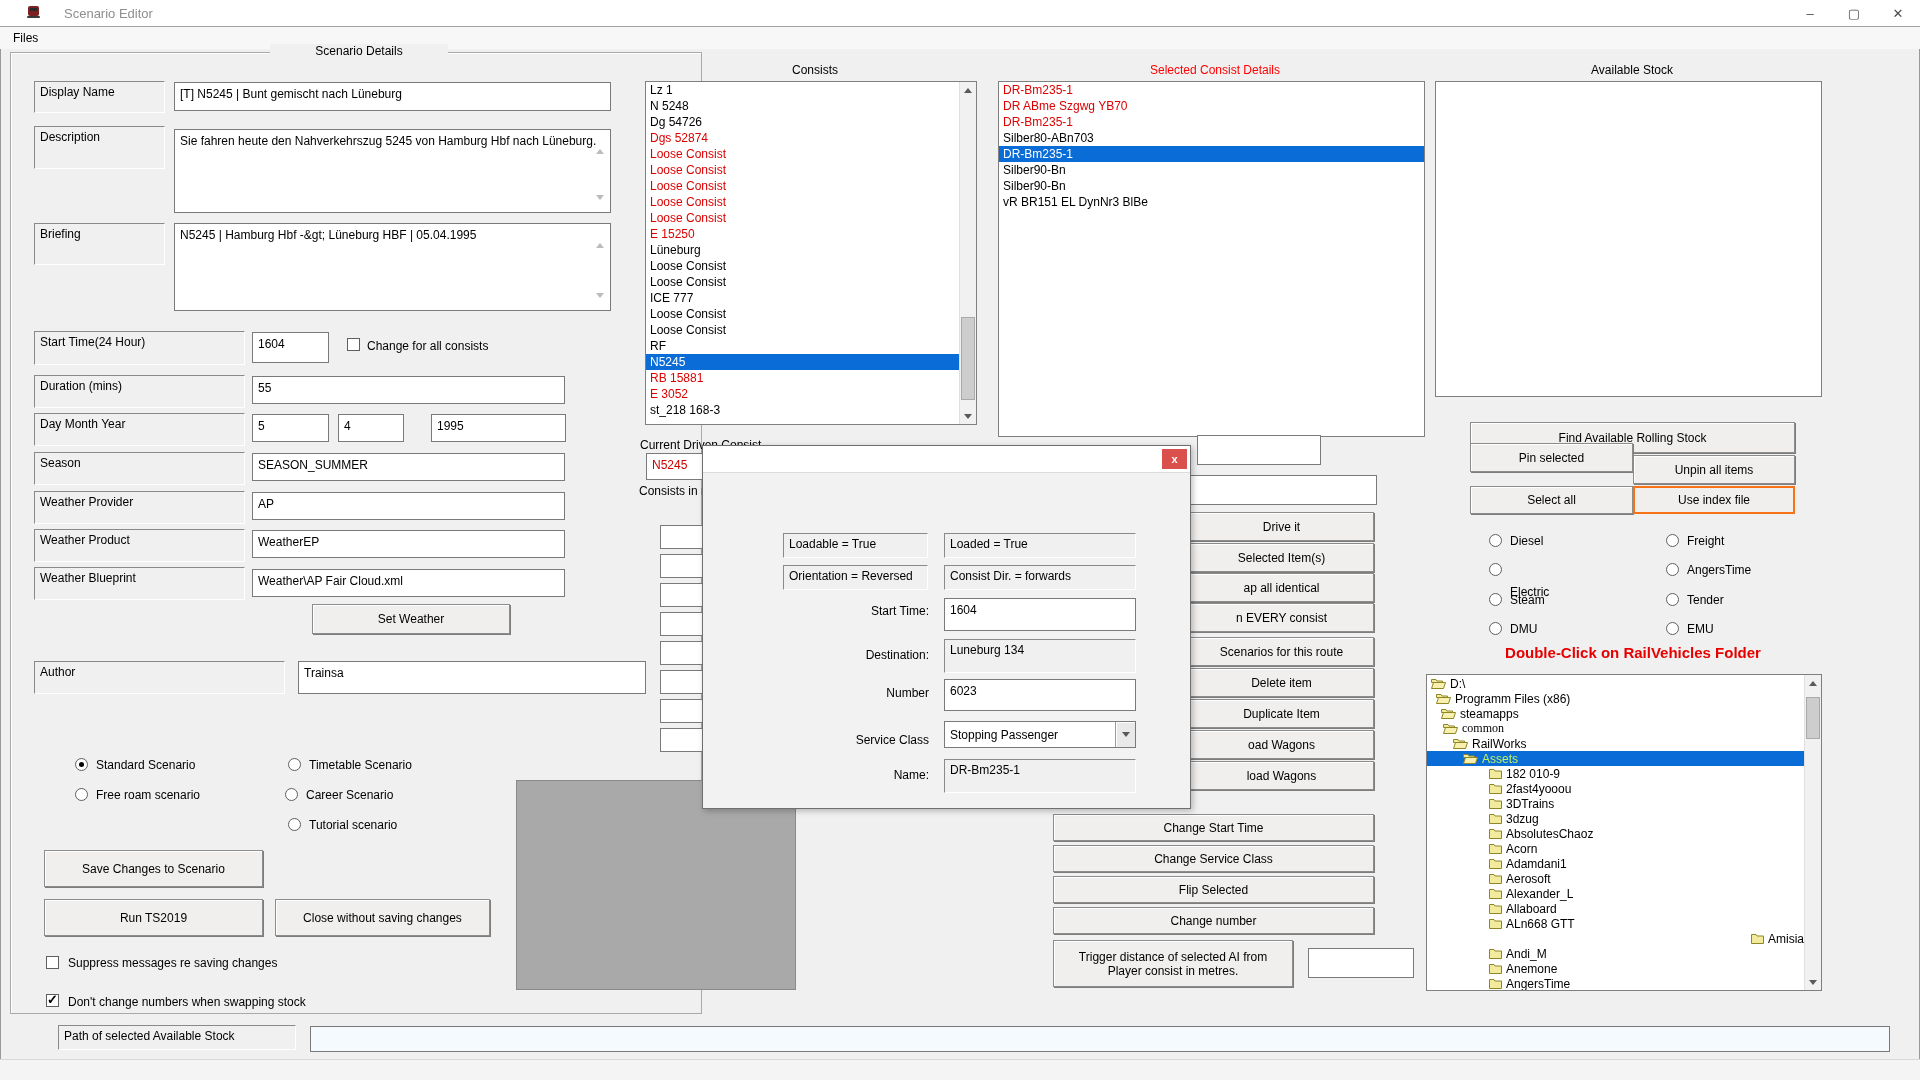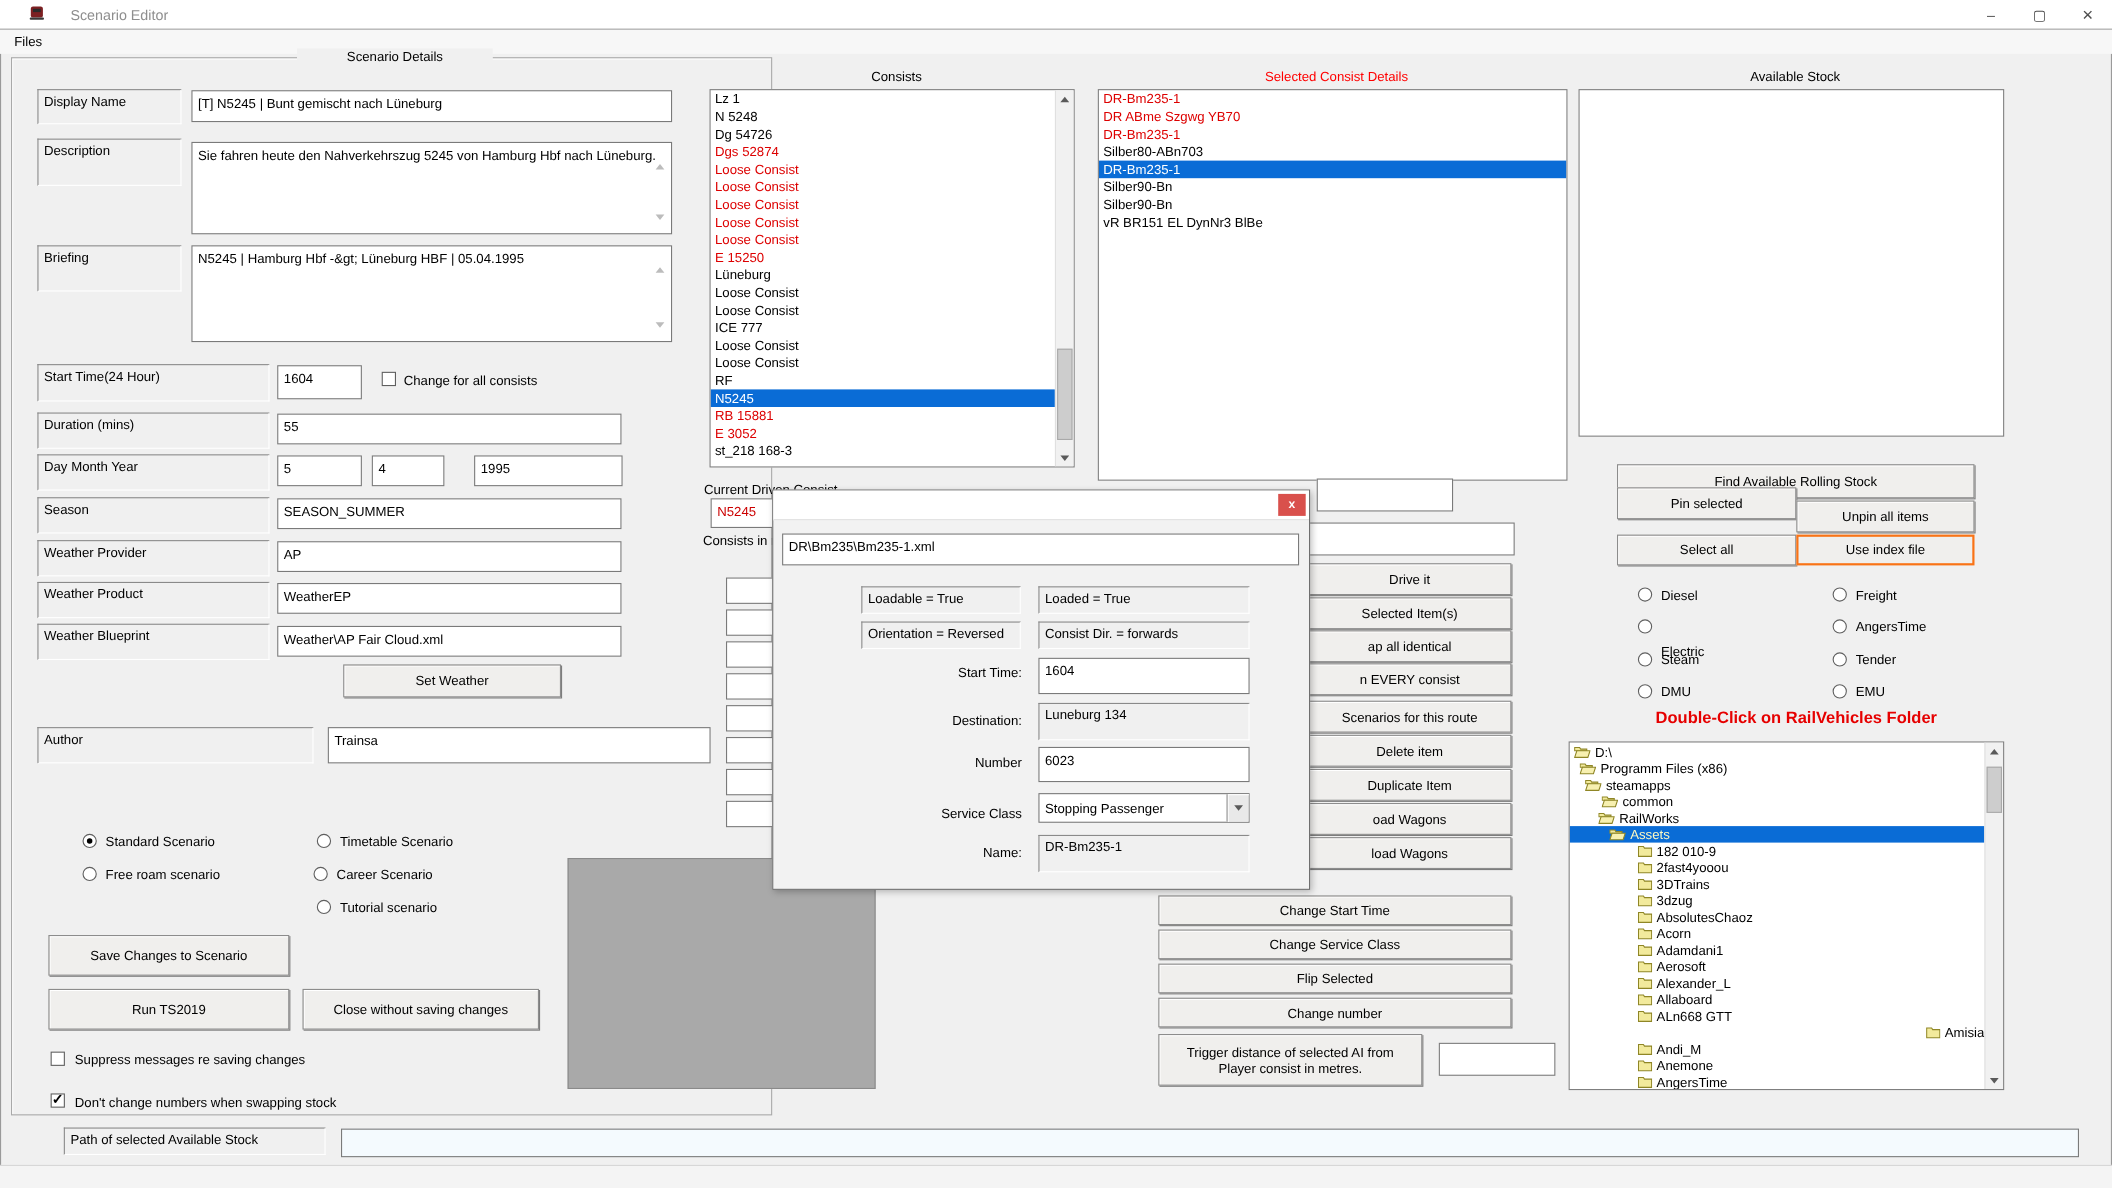--- a/index.html
+++ b/index.html
@@ -18,21 +18,21 @@
   .tb.red-text{color:#cc0000}
   .btn{position:absolute;background:#f0efed;border:1px solid #8c8c8c;box-shadow:inset 1px 1px 0 #ffffff,1px 1px 0 #7d7d7d;display:flex;align-items:center;justify-content:center;text-align:center;box-sizing:border-box;cursor:default}
   .btn.frag{padding-left:136px}
   .btn.default{border:2px solid #f97316;box-shadow:none}
   .list{position:absolute;background:#ffffff;border:1px solid #7f7f7f;overflow:hidden;box-sizing:border-box}
   .row{height:16px;line-height:16px;padding-left:4px;white-space:pre}
   .row.red{color:#dd0000}
   .row.sel{background:#0a6cd6;color:#ffffff}
   .trow{height:15px;display:flex;align-items:center;white-space:pre}
   .trow .ficon{display:inline-block;margin-right:4px;line-height:0}
-  .trow.sel{background:#0a6cd6;color:#fef9c3}
+  .trow.sel{background:#0a6cd6;color:#bef264}
   .sb{position:absolute;width:17px;background:#f1f1f1;border-left:1px solid #e0e0e0;box-sizing:border-box}
   .sb-btn{position:absolute;left:0;width:16px;height:16px;display:flex;align-items:center;justify-content:center}
   .sb-thumb{position:absolute;left:1px;width:14px;background:#cdcdcd;border:1px solid #a9a9a9;box-sizing:border-box}
   .tri{width:0;height:0;border-left:4px solid transparent;border-right:4px solid transparent}
   .tri.up{border-bottom:5px solid #5a5a5a}
   .tri.dn{border-top:5px solid #5a5a5a}
   .tri.lt-up{border-bottom:5px solid #bcbcbc}
   .tri.lt-dn{border-top:5px solid #bcbcbc}
   .radio{position:absolute;width:13px;height:13px;border-radius:50%;background:#fff;border:1px solid #5f5f5f;box-sizing:border-box}
   .radio .dot{display:none}
@@ -260,21 +260,21 @@
             <path d="M0.5 10.5 L2.5 4.5 L14.5 4.5 L12.5 10.5 Z" fill="#f7f0b0" stroke="#8f8626"></path>
           </svg></span><span>D:\</span></div>
       <div class="trow" style="padding-left: 9px;"><span class="ficon"><svg width="15" height="11" viewBox="0 0 15 11">
             <path d="M0.5 1.5 L5 1.5 L6 3 L11.5 3 L11.5 4.5 L0.5 4.5 Z" fill="#f2ea9c" stroke="#8f8626"></path>
             <path d="M0.5 10.5 L2.5 4.5 L14.5 4.5 L12.5 10.5 Z" fill="#f7f0b0" stroke="#8f8626"></path>
           </svg></span><span>Programm Files (x86)</span></div>
       <div class="trow" style="padding-left: 14px;"><span class="ficon"><svg width="15" height="11" viewBox="0 0 15 11">
             <path d="M0.5 1.5 L5 1.5 L6 3 L11.5 3 L11.5 4.5 L0.5 4.5 Z" fill="#f2ea9c" stroke="#8f8626"></path>
             <path d="M0.5 10.5 L2.5 4.5 L14.5 4.5 L12.5 10.5 Z" fill="#f7f0b0" stroke="#8f8626"></path>
           </svg></span><span>steamapps</span></div>
-      <div class="trow" style="padding-left: 29px;"><span class="ficon"><svg width="15" height="11" viewBox="0 0 15 11">
+      <div class="trow" style="padding-left: 16px; font-family: Liberation Serif, serif;"><span class="ficon"><svg width="15" height="11" viewBox="0 0 15 11">
             <path d="M0.5 1.5 L5 1.5 L6 3 L11.5 3 L11.5 4.5 L0.5 4.5 Z" fill="#f2ea9c" stroke="#8f8626"></path>
             <path d="M0.5 10.5 L2.5 4.5 L14.5 4.5 L12.5 10.5 Z" fill="#f7f0b0" stroke="#8f8626"></path>
           </svg></span><span>common</span></div>
       <div class="trow" style="padding-left: 26px;"><span class="ficon"><svg width="15" height="11" viewBox="0 0 15 11">
             <path d="M0.5 1.5 L5 1.5 L6 3 L11.5 3 L11.5 4.5 L0.5 4.5 Z" fill="#f2ea9c" stroke="#8f8626"></path>
             <path d="M0.5 10.5 L2.5 4.5 L14.5 4.5 L12.5 10.5 Z" fill="#f7f0b0" stroke="#8f8626"></path>
           </svg></span><span>RailWorks</span></div>
       <div class="trow sel" style="padding-left: 36px;"><span class="ficon"><svg width="15" height="11" viewBox="0 0 15 11">
             <path d="M0.5 1.5 L5 1.5 L6 3 L11.5 3 L11.5 4.5 L0.5 4.5 Z" fill="#f2ea9c" stroke="#8f8626"></path>
             <path d="M0.5 10.5 L2.5 4.5 L14.5 4.5 L12.5 10.5 Z" fill="#f7f0b0" stroke="#8f8626"></path>
@@ -333,21 +333,20 @@
     <div class="sb-btn" style="bottom:0">
         <span class="tri dn"></span>
       </div>
   </div>
 </div>
 
 <div class="dialog">
   <div class="dialog-titlebar">
     <div class="dialog-close">x</div>
   </div>
-  <div class="tb" style="left:8px;top:39px;width:470px;height:29px">DR\Bm235\Bm235-1.xml</div>
 
   <div class="lbl3d" style="left:80px;top:87px;width:145px;height:25px">Loadable = True</div>
   <div class="lbl3d" style="left:241px;top:87px;width:192px;height:25px">Loaded = True</div>
   <div class="lbl3d" style="left:80px;top:119px;width:145px;height:25px">Orientation = Reversed</div>
   <div class="lbl3d" style="left:241px;top:119px;width:192px;height:25px">Consist Dir. = forwards</div>
 
   <div class="rlabel" style="left:76px;top:158px;width:150px">Start Time:</div>
   <div class="tb" style="left:241px;top:152px;width:192px;height:33px">1604</div>
 
   <div class="rlabel" style="left:76px;top:202px;width:150px">Destination:</div>

